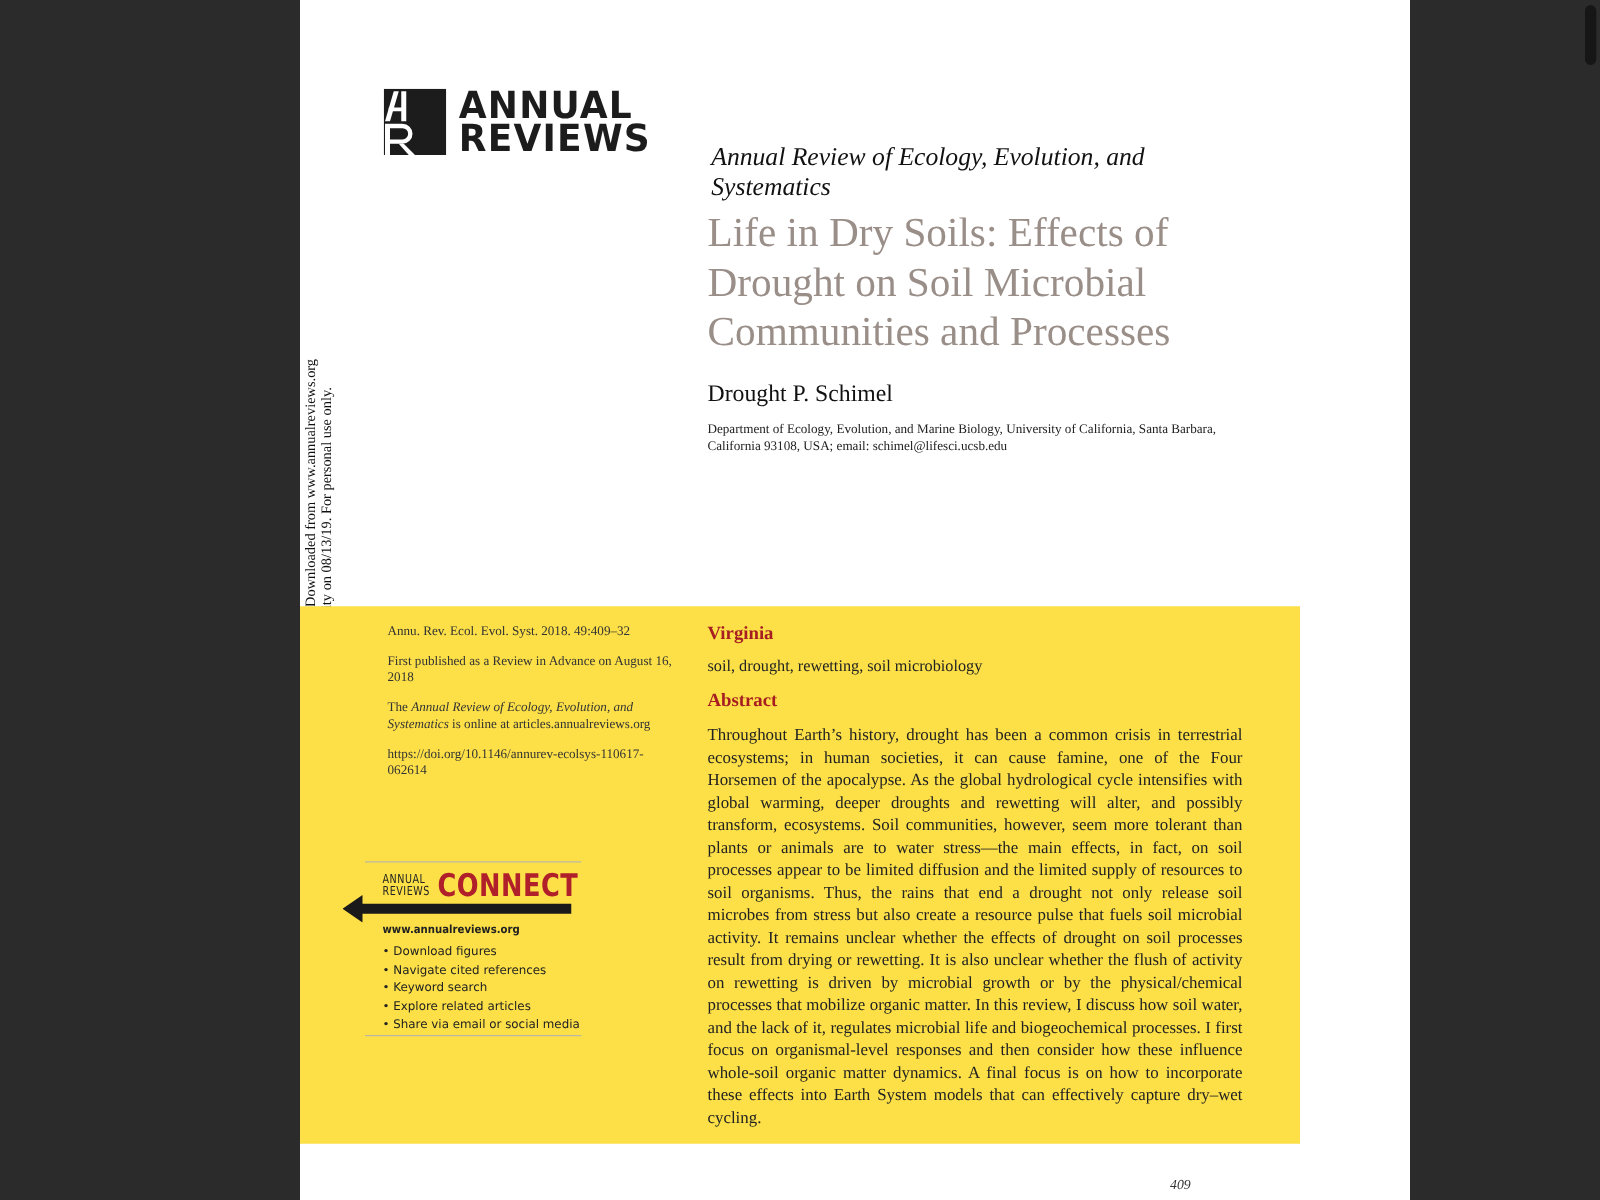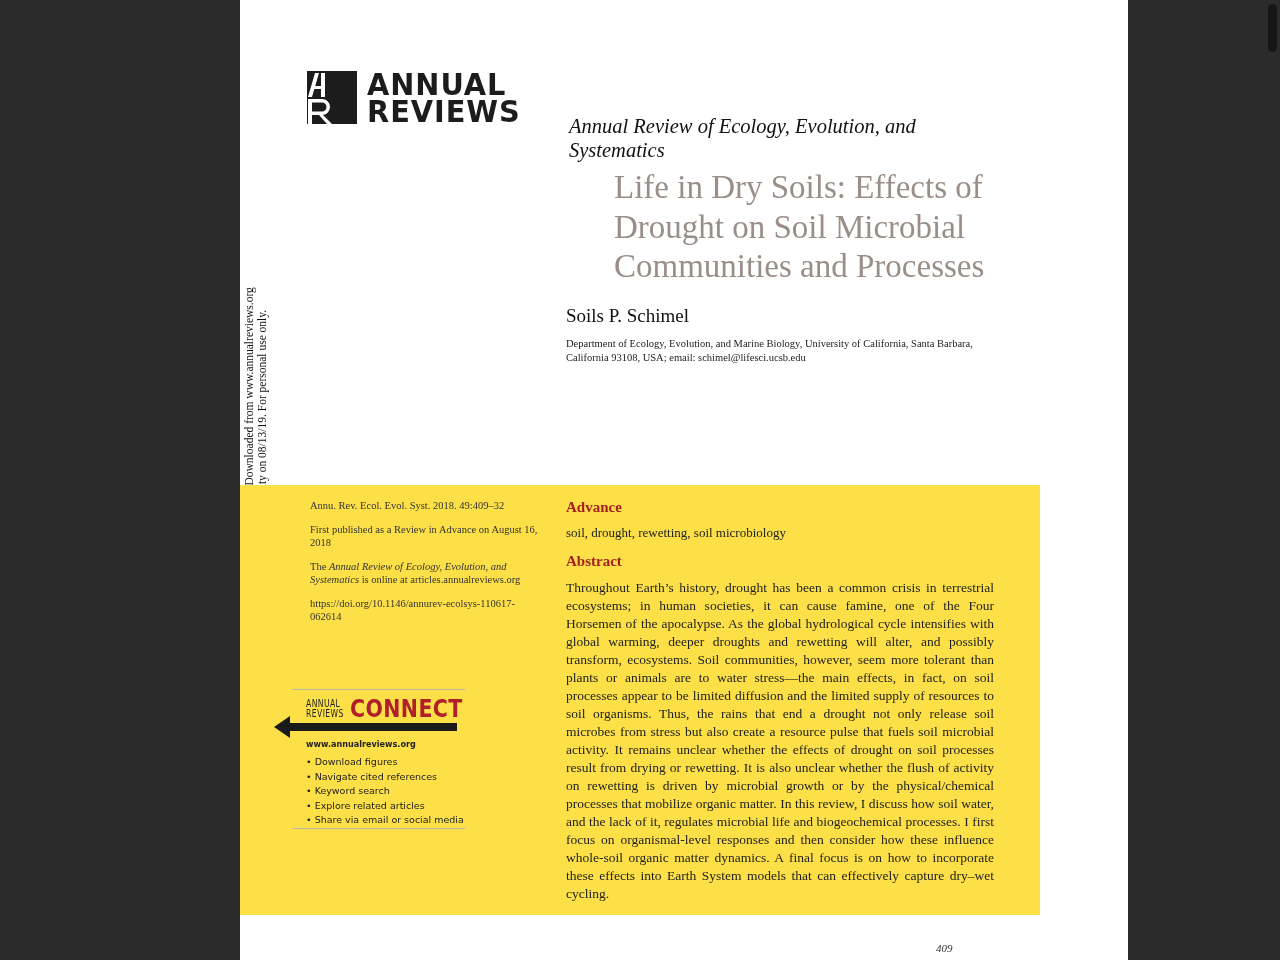--- a/index.html
+++ b/index.html
@@ -13,21 +13,21 @@
   .page {
     position: absolute; left: 240px; top: 0; width: 888px; height: 960px;
     background: #ffffff; overflow: hidden;
   }
   
   .logo { position: absolute; left: 67px; top: 71px; height: 53px; display: flex; align-items: flex-start; }
   .logo-mark { width: 50px; height: 53px; position: relative; }
   .logo-mark svg { display: block; }
   .logo-text { margin-left: 10px; font-family: "DejaVu Sans", "Liberation Sans", sans-serif; font-weight: bold; font-size: 30px; line-height: 27px; color: #1c1c1c; letter-spacing: 1px; transform: scaleX(0.96); transform-origin: left top; }
   .journal-name { position: absolute; left: 329px; top: 114px; width: 420px; font-style: italic; font-size: 20.5px; line-height: 24px; color: #111; }
-  .article-title { position: absolute; left: 326px; top: 168px; width: 440px; font-size: 33px; line-height: 39.5px; color: #9a8e88; margin-left: 48px; }
+  .article-title { position: absolute; left: 326px; top: 168px; width: 440px; font-size: 33px; line-height: 39.5px; color: #9a8e88; }
   .author { position: absolute; left: 326px; top: 305px; font-size: 19px; color: #111; }
   .affiliation { position: absolute; left: 326px; top: 337px; width: 420px; font-size: 10.5px; line-height: 14px; color: #222; }
   
   .side-stamp {
     position: absolute; left: 0px; top: 272px; width: 448px; height: 30px;
     transform-origin: left top;
     transform: translate(3px, 448px) rotate(-90deg);
     font-size: 11.5px; line-height: 12.5px; color: #111; text-align: center; white-space: nowrap;
   }
   
@@ -75,21 +75,21 @@
       </svg>
     </div>
     <div class="logo-text">
       <div>ANNUAL</div>
       <div>REVIEWS</div>
     </div>
   </div>
 
   <div class="journal-name">Annual Review of Ecology, Evolution, and Systematics</div>
   <div class="article-title">Life in Dry Soils: Effects of Drought on Soil Microbial Communities and Processes</div>
-  <div class="author">Soils P. Schimel</div>
+  <div class="author">Drought P. Schimel</div>
   <div class="affiliation">Department of Ecology, Evolution, and Marine Biology, University of California, Santa Barbara, California 93108, USA; email: schimel@lifesci.ucsb.edu</div>
 
   <div class="side-stamp">
     <div>Annu. Rev. Ecol. Evol. Syst. 2018.49:409-432. Downloaded from www.annualreviews.org</div>
     <div>Access provided by Virginia Tech University on 08/13/19. For personal use only.</div>
   </div>
 
   <div class="info-box">
     <div class="meta">
       <p>Annu. Rev. Ecol. Evol. Syst. 2018. 49:409–32</p>
@@ -112,20 +112,20 @@
       <ul class="connect-list">
         <li>Download figures</li>
         <li>Navigate cited references</li>
         <li>Keyword search</li>
         <li>Explore related articles</li>
         <li>Share via email or social media</li>
       </ul>
       <div class="connect-rule-bottom"></div>
     </div>
 
-    <div class="kw-head">Advance</div>
+    <div class="kw-head">Virginia</div>
     <div class="kw-text">soil, drought, rewetting, soil microbiology</div>
     <div class="abs-head">Abstract</div>
     <p class="abs-text">Throughout Earth’s history, drought has been a common crisis in terrestrial ecosystems; in human societies, it can cause famine, one of the Four Horsemen of the apocalypse. As the global hydrological cycle intensifies with global warming, deeper droughts and rewetting will alter, and possibly transform, ecosystems. Soil communities, however, seem more tolerant than plants or animals are to water stress—the main effects, in fact, on soil processes appear to be limited diffusion and the limited supply of resources to soil organisms. Thus, the rains that end a drought not only release soil microbes from stress but also create a resource pulse that fuels soil microbial activity. It remains unclear whether the effects of drought on soil processes result from drying or rewetting. It is also unclear whether the flush of activity on rewetting is driven by microbial growth or by the physical/chemical processes that mobilize organic matter. In this review, I discuss how soil water, and the lack of it, regulates microbial life and biogeochemical processes. I first focus on organismal-level responses and then consider how these influence whole-soil organic matter dynamics. A final focus is on how to incorporate these effects into Earth System models that can effectively capture dry–wet cycling.</p>
   </div>
 
   <div class="page-num">409</div>
 </div>
 
 </body></html>

